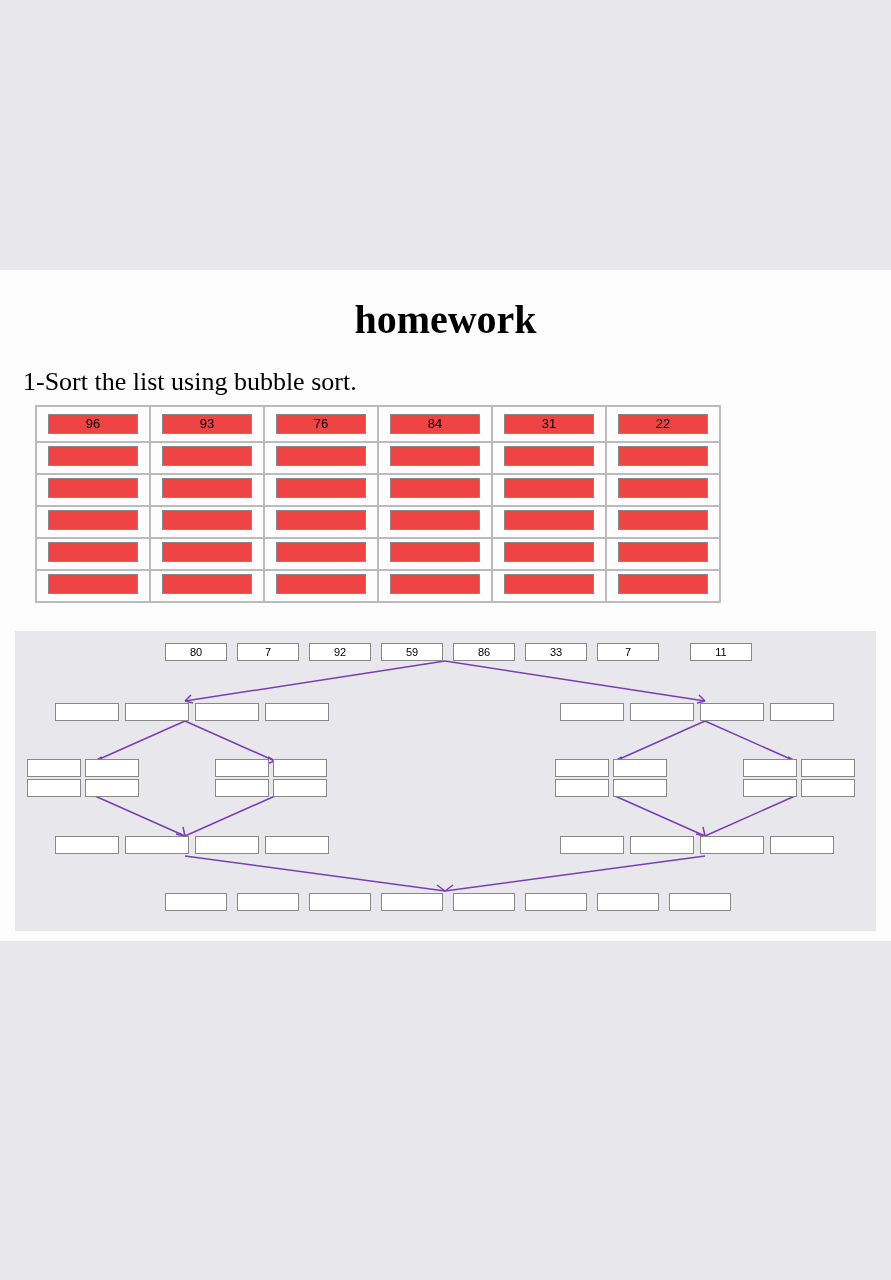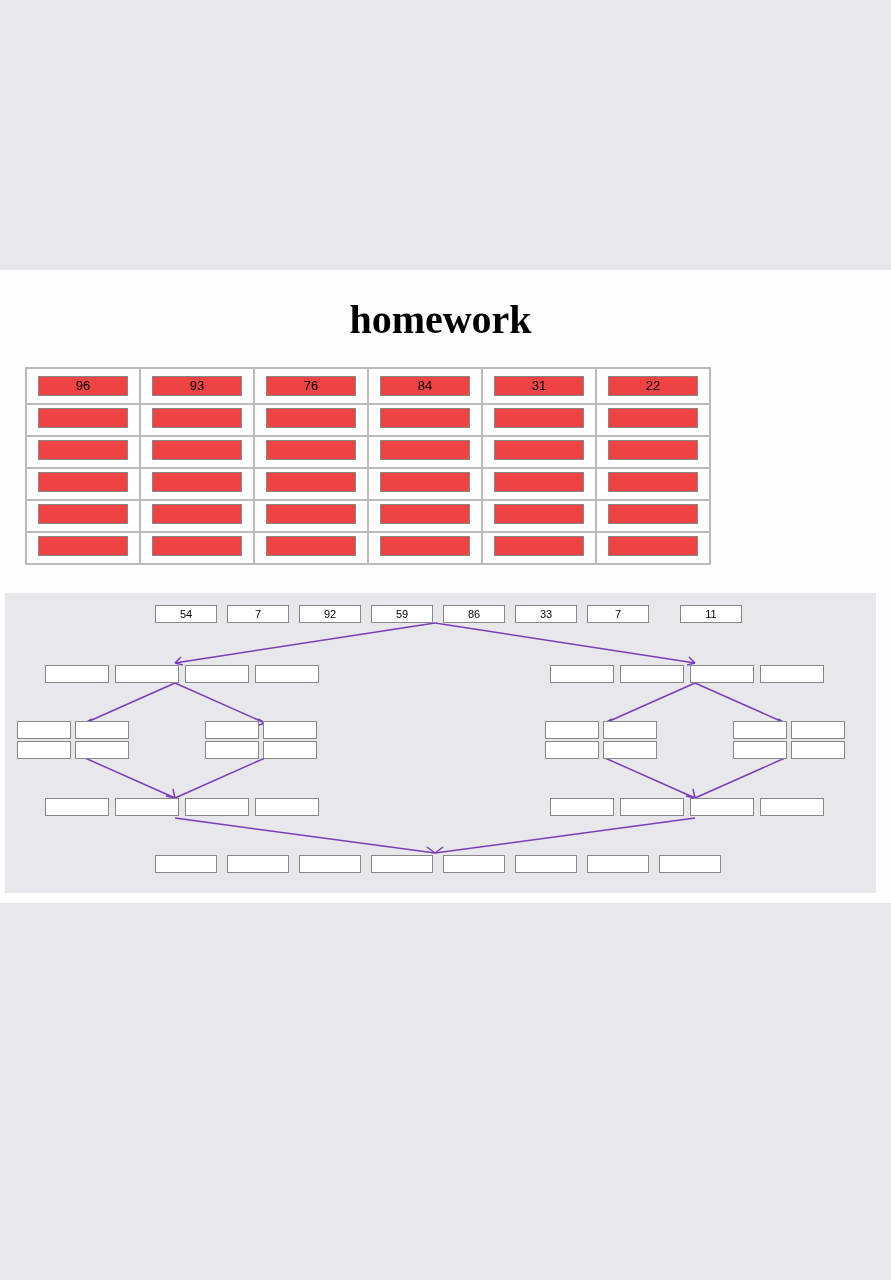--- a/index.html
+++ b/index.html
@@ -1,17 +1,17 @@
 <!DOCTYPE html>
 <html><head>
 <meta charset="utf-8">
 <style>
   html,body{margin:0;padding:0;background:#e8e8ec;font-family:"Times New Roman",Times,serif;}
   .page{width:891px;min-height:1280px;background:#e8e8ec;margin:0 auto;}
-  .paper{background:#fdfdfd;margin-top:270px;padding:20px 15px 10px 5px;}
+  .paper{background:#fdfdfd;margin-top:270px;padding:20px 15px 10px 15px;}
   .title{text-align:center;font-size:40px;font-weight:700;margin:6px 0 24px 0;}
   .prompt{font-size:26px;margin:8px 0 8px 8px;}
   
   .bubble-wrap{padding:0 0 10px 20px;}
   .bubble{border-collapse:separate;border-spacing:0;border:1px solid #bbb;}
   .bubble td{border:1px solid #bbb;width:112px;height:30px;text-align:center;vertical-align:middle;padding:0;}
   .bubble td .cell{display:inline-block;border:1px solid #888;height:18px;width:88px;font-size:13px;font-family:Arial,sans-serif;line-height:18px;background:#ef4444;}
   .bubble tr.first td{height:34px;}
   
   .merge-wrap{position:relative;background:#e8e8ec;height:300px;margin-top:18px;}
@@ -19,20 +19,21 @@
   svg.lines{position:absolute;left:0;top:0;}
   .line{stroke:#7a3db8;stroke-width:1.5;fill:none;}
 </style>
 </head>
 <body>
 
 <div class="page">
   <div class="paper">
     <div class="title">homework</div>
 
+    <div class="prompt">1-Sort the list using bubble sort.</div>
     <div class="bubble-wrap">
       <table class="bubble">
         <tbody>
             <tr class="first">
           <td><span class="cell">96</span></td>
           <td><span class="cell">93</span></td>
           <td><span class="cell">76</span></td>
           <td><span class="cell">84</span></td>
           <td><span class="cell">31</span></td>
           <td><span class="cell">22</span></td>
@@ -106,21 +107,21 @@
 
         <path class="line" d="M600,165 L690,205"></path>
         <path class="line" d="M780,165 L690,205"></path>
         <path class="line" d="M690,205 l-9,-2 m9,2 l-2,-9"></path>
 
         <path class="line" d="M170,225 L430,260"></path>
         <path class="line" d="M690,225 L430,260"></path>
         <path class="line" d="M430,260 l-8,-6 m8,6 l8,-6"></path>
       </svg>
 
-      <div class="box" style="left:150px;top:12px;width:60px">54</div>
+      <div class="box" style="left:150px;top:12px;width:60px">80</div>
       <div class="box" style="left:222px;top:12px;width:60px">7</div>
       <div class="box" style="left:294px;top:12px;width:60px">92</div>
       <div class="box" style="left:366px;top:12px;width:60px">59</div>
       <div class="box" style="left:438px;top:12px;width:60px">86</div>
       <div class="box" style="left:510px;top:12px;width:60px">33</div>
       <div class="box" style="left:582px;top:12px;width:60px">7</div>
       <div class="box" style="left:675px;top:12px;width:60px">11</div>
 
       <div class="box" style="left:40px;top:72px;width:62px"></div>
       <div class="box" style="left:110px;top:72px;width:62px"></div>

